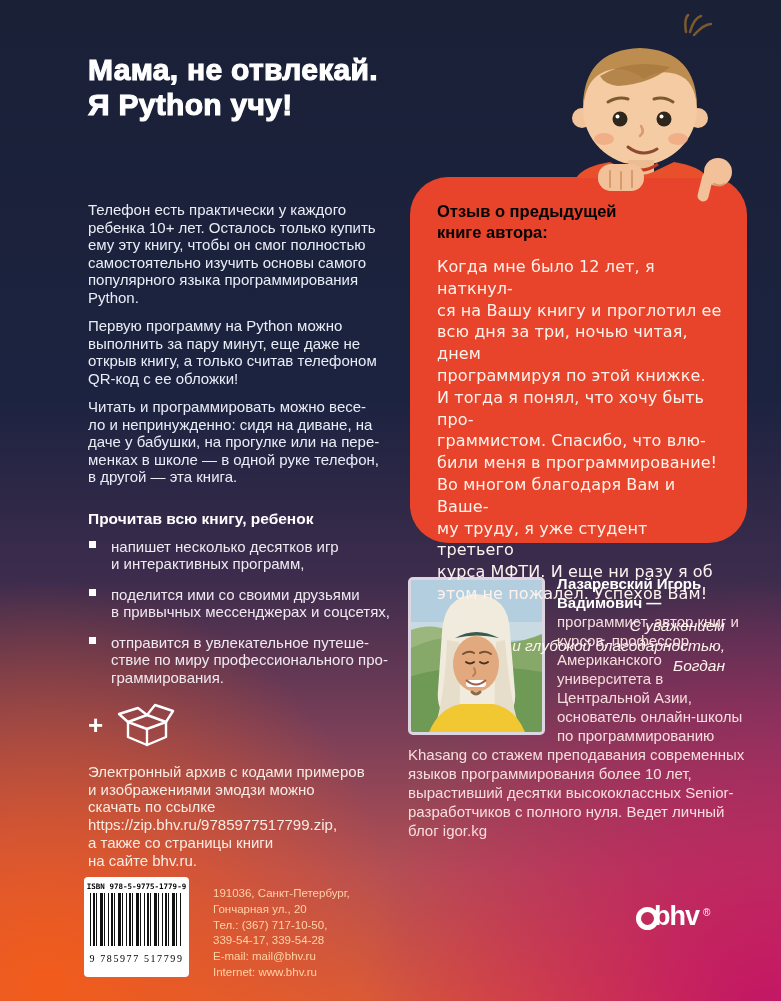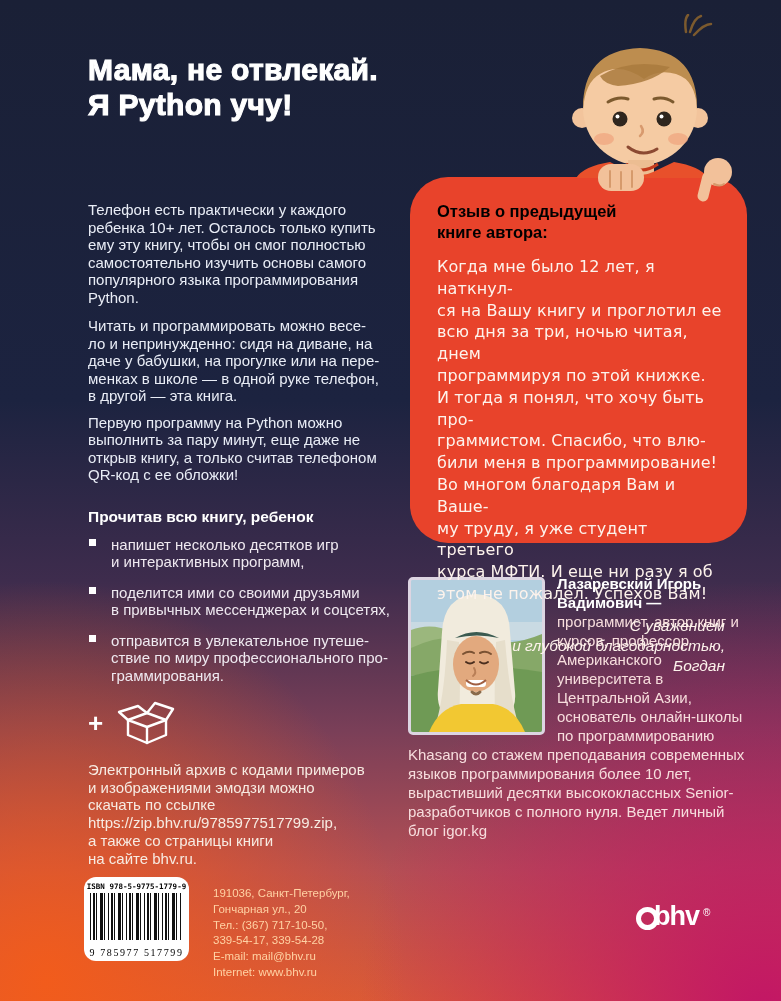--- a/index.html
+++ b/index.html
@@ -43,22 +43,22 @@
     font-size:15.5px; line-height:20px; }
 
   .boy { position:absolute; left:538px; top:14px; width:238px; height:188px; z-index:3; }
 
   .author { position:absolute; left:408px; top:574px; width:348px; color:#f7dddd;
     font-size:15px; line-height:19px; }
   .author b { color:#fff; }
   .photo { float:left; width:131px; height:152px; margin:3px 12px 6px 0;
     border:3px solid #ddd5e2; border-radius:5px; overflow:hidden; background:#b3cfdf; }
 
-  .barcode-box { position:absolute; left:84px; top:877px; width:105px; height:84px;
-    background:#fff; border-radius:12px; display:flex; flex-direction:column; align-items:center;
+  .barcode-box { position:absolute; left:84px; top:877px; width:105px; height:100px;
+    background:#fff; border-radius:4px; display:flex; flex-direction:column; align-items:center;
     padding:5px 4px 3px; box-sizing:border-box; }
   .isbn-label { font-family:"DejaVu Sans Mono", monospace; font-size:7.5px; font-weight:bold;
     color:#000; letter-spacing:0; white-space:nowrap; }
   .bars { width:93px; height:53px; margin-top:2px;
     background:repeating-linear-gradient(90deg,#101010 0 1px,#fff 1px 3px,#101010 3px 5px,#fff 5px 6px,#101010 6px 7px,#fff 7px 10px,#101010 10px 13px,#fff 13px 14px,#101010 14px 15px,#fff 15px 18px); }
   .barcode-digits { font-family:Liberation Serif, serif; font-size:10px; color:#000;
     letter-spacing:1.6px; margin-top:7px; white-space:nowrap; }
 
   .publisher { position:absolute; left:213px; top:886px; color:#ffd2a4;
     font-size:11.5px; line-height:15.8px; }
@@ -125,29 +125,29 @@
     </g>
   </svg>
 
   <div class="left-col">
     <p class="pre">Телефон есть практически у каждого
 ребенка 10+ лет. Осталось только купить
 ему эту книгу, чтобы он смог полностью
 самостоятельно изучить основы самого
 популярного языка программирования
 Python.</p>
+    <p class="pre">Первую программу на Python можно
+выполнить за пару минут, еще даже не
+открыв книгу, а только считав телефоном
+QR-код с ее обложки!</p>
     <p class="pre p2">Читать и программировать можно весе-
 ло и непринужденно: сидя на диване, на
 даче у бабушки, на прогулке или на пере-
 менках в школе — в одной руке телефон,
 в другой — эта книга.</p>
-    <p class="pre">Первую программу на Python можно
-выполнить за пару минут, еще даже не
-открыв книгу, а только считав телефоном
-QR-код с ее обложки!</p>
 
     <div class="list-heading">Прочитав всю книгу, ребенок</div>
     <ul class="bullets">
       <li class="pre"><span class="bullet-marker"></span><span class="pre">напишет несколько десятков игр
 и интерактивных программ,</span></li>
       <li class="pre"><span class="bullet-marker"></span><span class="pre">поделится  ими со своими друзьями
 в привычных мессенджерах и соцсетях,</span></li>
       <li class="pre"><span class="bullet-marker"></span><span class="pre">отправится в увлекательное путеше-
 ствие по миру профессионального про-
 граммирования.</span></li>

